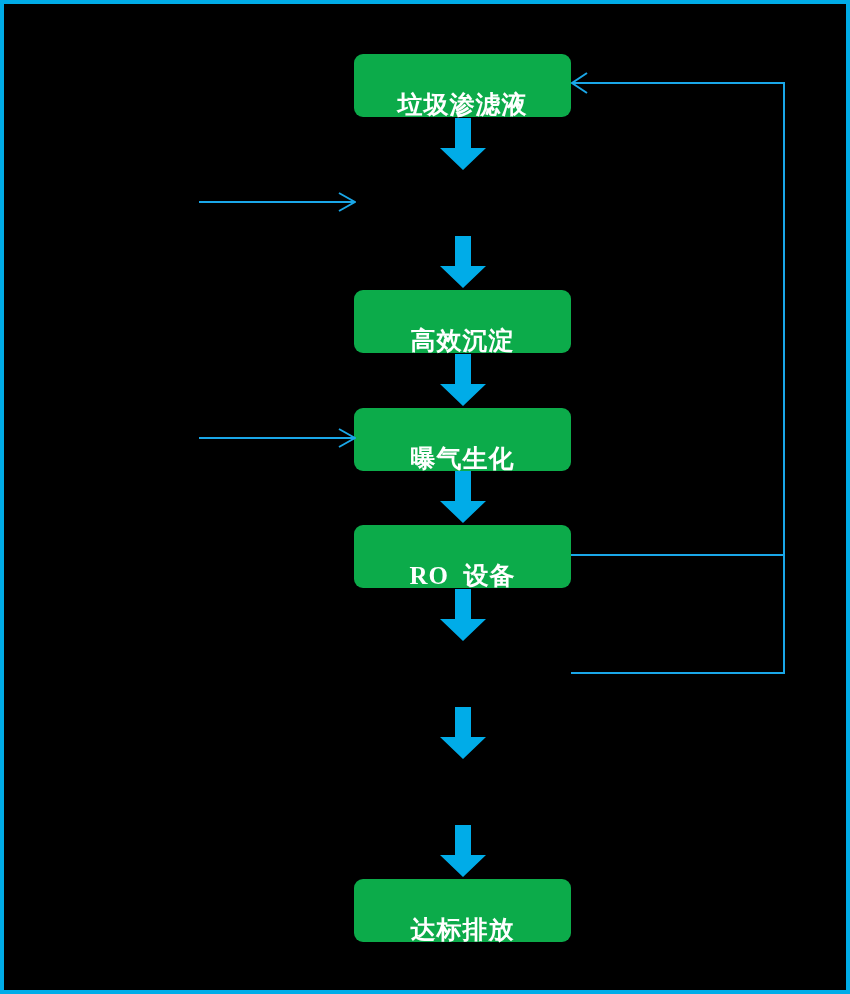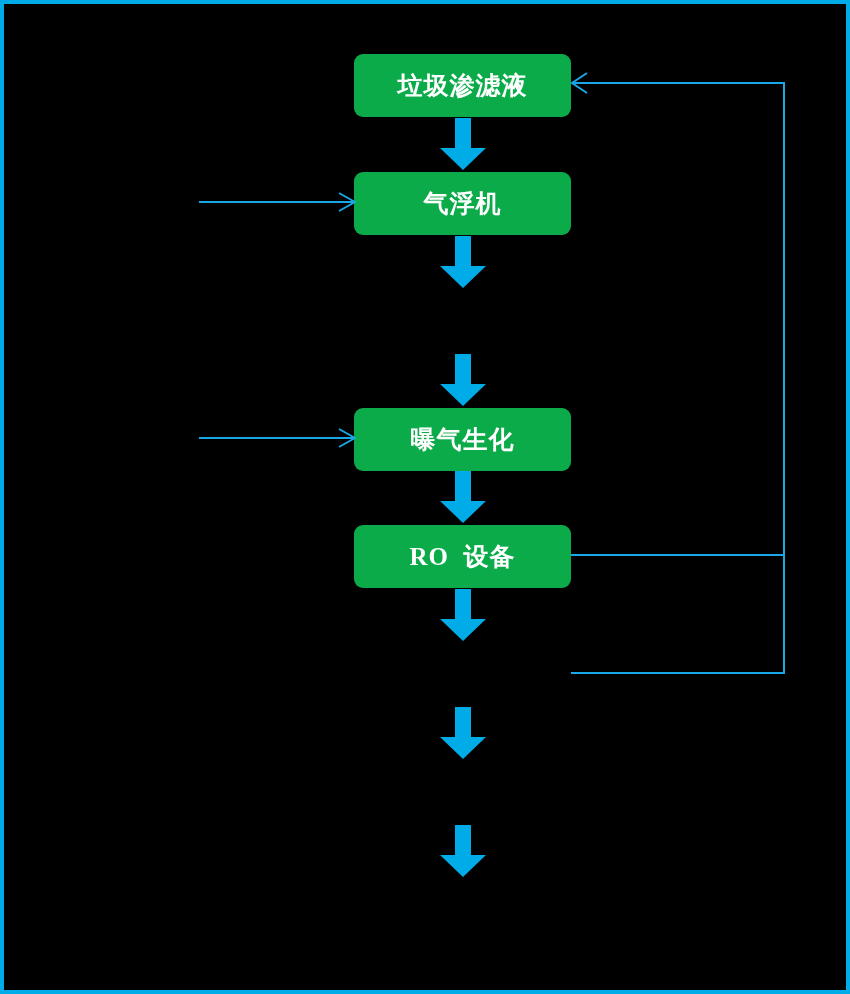--- a/index.html
+++ b/index.html
@@ -20,21 +20,21 @@
   }
   
   .node {
     position: absolute;
     width: 217px;
     height: 63px;
     left: 350px;
     background: #0cab4a;
     border-radius: 9px;
     display: flex;
-    align-items: center;
+    align-items: flex-end;
     justify-content: center;
     box-sizing: border-box;
   }
   .node-label {
     color: #ffffff;
     font-size: 25px;
     font-weight: bold;
     letter-spacing: 1px;
     line-height: 1;
     white-space: pre;
@@ -71,28 +71,31 @@
   .feedback-head svg { display: block; }
 </style>
 </head>
 <body>
 
 <div id="page">
 
   <div class="node" style="top:50px;">
     <span class="node-label">垃圾渗滤液</span>
   </div>
-  <div class="node" style="top:168px;">
-    <span class="node-label">气浮机</span>
+  <div class="node" style="top:286px;">
+    <span class="node-label">高效沉淀</span>
   </div>
   <div class="node" style="top:521px;">
     <span class="node-label">RO  设备</span>
   </div>
   <div class="node" style="top:404px;">
     <span class="node-label">曝气生化</span>
+  </div>
+  <div class="node" style="top:875px;">
+    <span class="node-label">达标排放</span>
   </div>
 
   <div class="flow-arrow" style="top:114px;">
     <svg width="46" height="52" viewBox="0 0 46 52">
         <polygon points="15,0 31,0 31,30 46,30 23,52 0,30 15,30" fill="#00ace8"></polygon>
       </svg>
   </div>
   <div class="flow-arrow" style="top:232px;">
     <svg width="46" height="52" viewBox="0 0 46 52">
         <polygon points="15,0 31,0 31,30 46,30 23,52 0,30 15,30" fill="#00ace8"></polygon>

